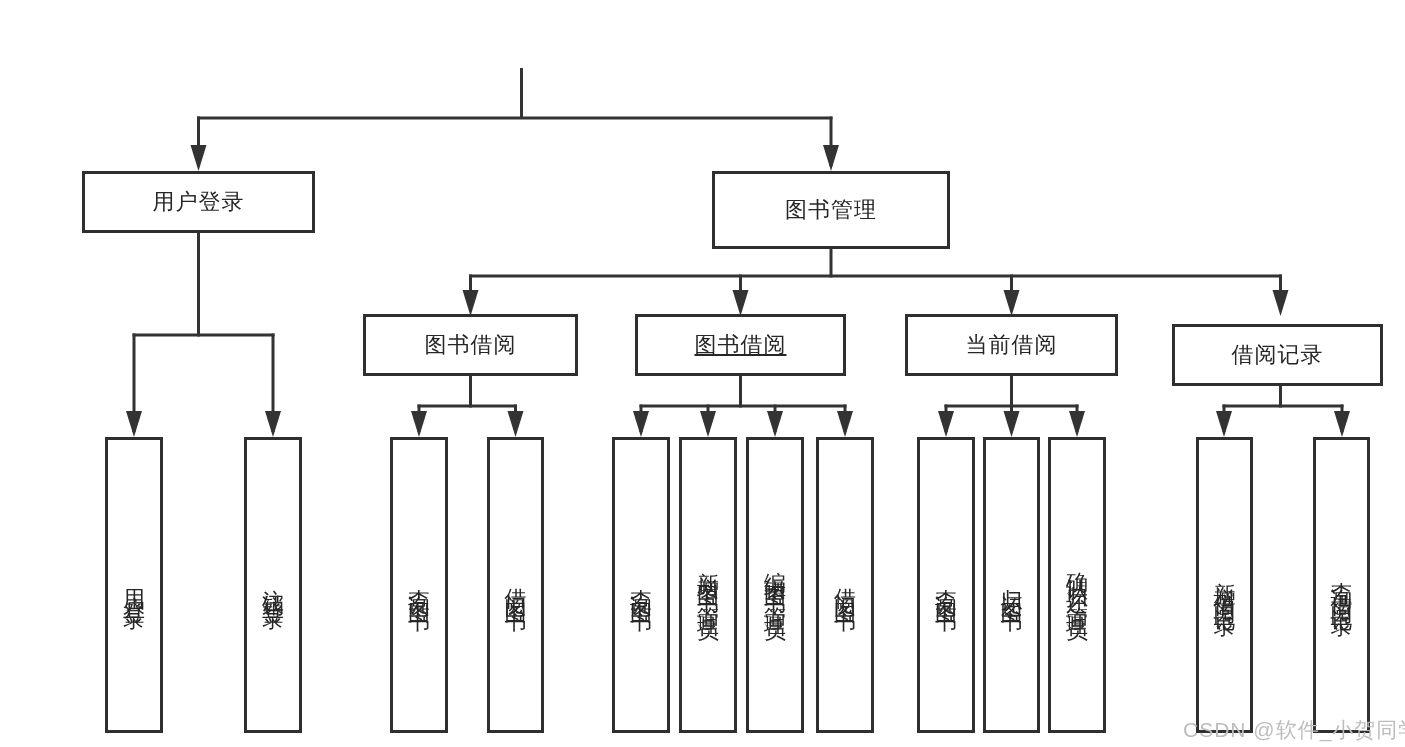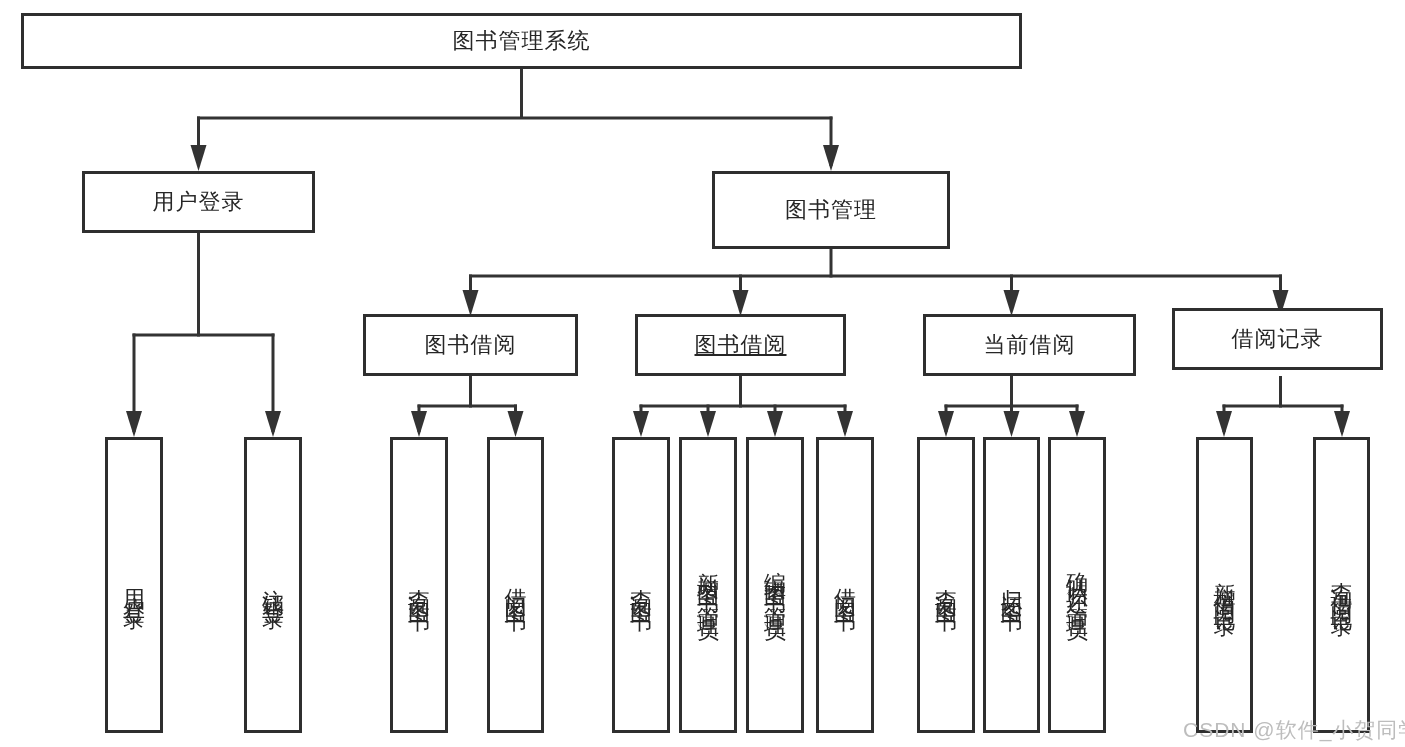--- a/index.html
+++ b/index.html
@@ -113,29 +113,28 @@
     <polygon points="1069,411 1085,411 1077,437" stroke="none"></polygon>
 
     <line x1="1280.5" y1="376" x2="1280.5" y2="407.5"></line>
     <line x1="1222.5" y1="406" x2="1343.5" y2="406"></line>
     <line x1="1224" y1="404.5" x2="1224" y2="432"></line>
     <polygon points="1216,411 1232,411 1224,437" stroke="none"></polygon>
     <line x1="1342" y1="404.5" x2="1342" y2="432"></line>
     <polygon points="1334,411 1350,411 1342,437" stroke="none"></polygon>
   </svg>
 
-  <div class="node" style="left:21px; top:13px; width:1001px; height:56px;">图书管理系统</div>
 
   <div class="node" style="left:82px; top:171px; width:233px; height:62px;">用户登录</div>
   <div class="node" style="left:712px; top:171px; width:238px; height:78px;">图书管理</div>
 
   <div class="node" style="left:363px; top:314px; width:215px; height:62px;">图书借阅</div>
   <div class="node" style="left:635px; top:314px; width:211px; height:62px;text-decoration:underline;">图书借阅</div>
-  <div class="node" style="left:905px; top:314px; width:213px; height:62px;margin-left:18px;">当前借阅</div>
-  <div class="node" style="left:1172px; top:308px; width:211px; height:62px;">借阅记录</div>
+  <div class="node" style="left:905px; top:314px; width:213px; height:62px;">当前借阅</div>
+  <div class="node" style="left:1172px; top:324px; width:211px; height:62px;">借阅记录</div>
 
   <div class="node leaf" style="left:105px; top:437px; width:58px; height:296px;">用户登录</div>
   <div class="node leaf" style="left:244px; top:437px; width:58px; height:296px;">注销登录</div>
 
   <div class="node leaf" style="left:390px; top:437px; width:58px; height:296px;">查询图书</div>
   <div class="node leaf" style="left:487px; top:437px; width:57px; height:296px;">借阅图书</div>
 
   <div class="node leaf" style="left:612px; top:437px; width:58px; height:296px;">查询图书</div>
   <div class="node leaf" style="left:679px; top:437px; width:58px; height:296px;">新增图书（管理员）</div>
   <div class="node leaf" style="left:746px; top:437px; width:58px; height:296px;">编辑图书（管理员）</div>

